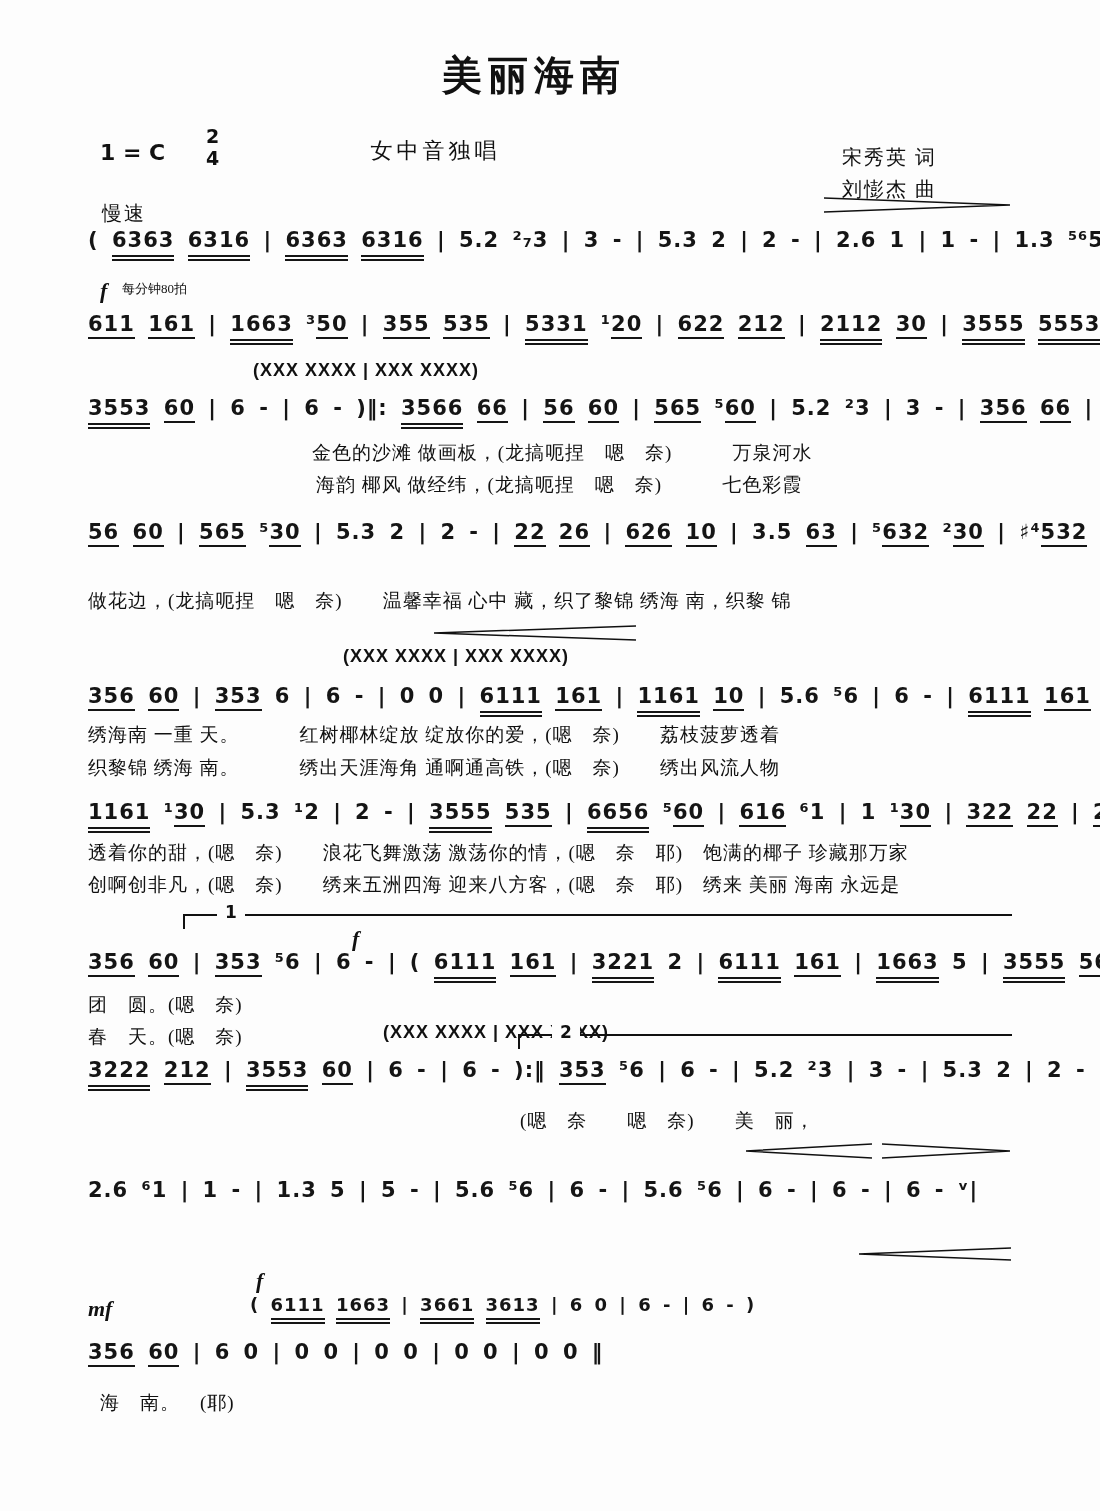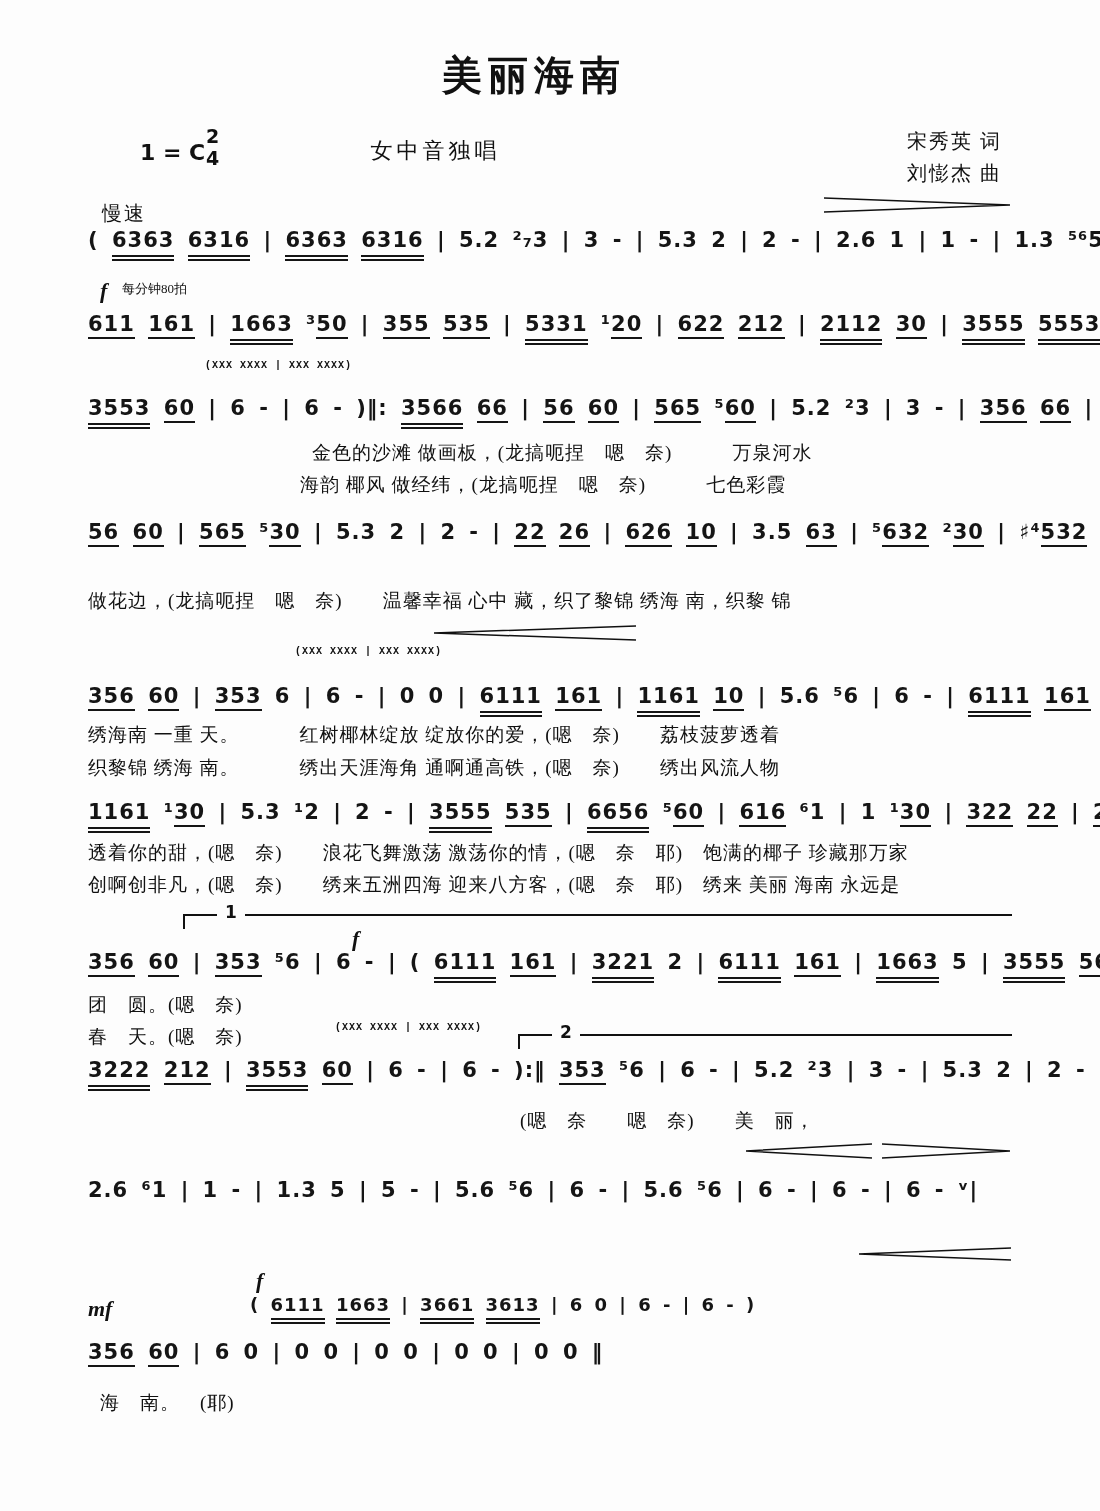--- a/index.html
+++ b/index.html
@@ -3,44 +3,44 @@
 <meta charset="utf-8">
 <style>
   html,body{margin:0;padding:0;background:#ffffff;}
   #sheet{position:relative;width:1100px;height:1511px;background:#fdfdfd;color:#111;
          font-family:"Liberation Serif", serif;overflow:hidden;}
   .abs{position:absolute;white-space:nowrap;}
   .title{width:1068px;text-align:center;font-size:40px;font-weight:bold;letter-spacing:6px;}
   .subtitle{width:871px;text-align:center;font-size:22px;letter-spacing:4px;}
   .keysig{font-size:22px;font-weight:bold;font-family:"DejaVu Sans",sans-serif;}
   .meter{font-size:19px;font-weight:bold;font-family:"DejaVu Sans",sans-serif;line-height:20px;text-align:center;}
-  .credit{font-size:20px;letter-spacing:2px;text-align:right;width:160px;}
+  .credit{font-size:20px;letter-spacing:2px;width:160px;margin-top:16px;}
   .tempo{font-size:20px;letter-spacing:2px;}
   .bpm{font-size:13px;}
   .dyn{font-size:22px;font-weight:bold;font-style:italic;font-family:"Liberation Serif",serif;}
   .nt{font-family:"DejaVu Sans",sans-serif;font-weight:bold;font-size:21px;
       letter-spacing:1px;word-spacing:5px;color:#151515;}
   .nt-small{font-size:18px;word-spacing:4px;}
   .b2{border-bottom:2px solid #151515;padding-bottom:1px;}
   .b4{border-bottom:6px double #151515;padding-bottom:3px;}
   .lyr{font-size:19px;letter-spacing:1px;}
-  .perc{font-family:Liberation Mono, monospace;font-weight:bold;font-size:10px;letter-spacing:1px;}
+  .perc{font-family:Liberation Sans, sans-serif;font-weight:bold;font-size:18px;letter-spacing:1px;margin-left:48px;}
   .volta{border-top:2px solid #111;border-left:2px solid #111;height:13px;}
   .volta .vlabel{position:absolute;left:32px;top:-14px;background:#fdfdfd;padding:0 8px;
       font-family:"DejaVu Sans",sans-serif;font-weight:bold;font-size:17px;}
   svg{display:block;}
 </style>
 </head>
 <body>
 
 <div id="sheet">
 
   <div class="abs title" style="top:48px;left:0;">美丽海南</div>
   <div class="abs subtitle" style="top:136px;left:0;">女中音独唱</div>
-  <div class="abs keysig" style="top:140px;left:100px;margin-left:40px;">1 = C</div>
+  <div class="abs keysig" style="top:140px;left:100px;">1 = C</div>
   <div class="abs meter" style="top:126px;left:206px;">2</div>
   <div class="abs meter" style="top:148px;left:206px;">4</div>
   <div class="abs credit" style="top:128px;left:842px;">宋秀英 词</div>
   <div class="abs credit" style="top:160px;left:842px;">刘憉杰 曲</div>
   <div class="abs tempo" style="top:200px;left:102px;">慢速</div>
 
   <div class="abs" style="top:196px;left:822px;">
     <svg width="192" height="18">
         <path d="M2,2 L188,9 M2,16 L188,9" stroke="#111" stroke-width="1.5" fill="none"></path>
       </svg>
@@ -48,21 +48,21 @@
 
   <div class="abs nt" style="top:228px;left:88px;">( <span class="b4">6363</span> <span class="b4">6316</span> | <span class="b4">6363</span> <span class="b4">6316</span> | 5.2 ²₇3 | 3 - | 5.3 2 | 2 - | 2.6 1 | 1 - | 1.3 ⁵⁶5 | 5. 0 |</div>
 
   <div class="abs dyn" style="top:278px;left:100px;">f</div>
   <div class="abs bpm" style="top:280px;left:122px;">每分钟80拍</div>
   <div class="abs nt" style="top:312px;left:88px;"><span class="b2">611</span> <span class="b2">161</span> | <span class="b4">1663</span> ³<span class="b2">50</span> | <span class="b2">355</span> <span class="b2">535</span> | <span class="b4">5331</span> ¹<span class="b2">20</span> | <span class="b2">622</span> <span class="b2">212</span> | <span class="b4">2112</span> <span class="b2">30</span> | <span class="b4">3555</span> <span class="b4">5553</span> |</div>
 
   <div class="abs perc" style="top:360px;left:205px;">(XXX XXXX | XXX XXXX)</div>
   <div class="abs nt" style="top:396px;left:88px;"><span class="b4">3553</span> <span class="b2">60</span> | 6 - | 6 - )‖: <span class="b4">3566</span> <span class="b2">66</span> | <span class="b2">56</span> <span class="b2">60</span> | <span class="b2">565</span> ⁵<span class="b2">60</span> | 5.2 ²3 | 3 - | <span class="b2">356</span> <span class="b2">66</span> |</div>
   <div class="abs lyr" style="top:440px;left:312px;">金色的沙滩 做画板，(龙搞呃捏　嗯　奈)　　　万泉河水</div>
-  <div class="abs lyr" style="top:472px;left:300px;">海韵 椰风 做经纬，(龙搞呃捏　嗯　奈)　　　七色彩霞</div>
+  <div class="abs lyr" style="top:472px;left:316px;">海韵 椰风 做经纬，(龙搞呃捏　嗯　奈)　　　七色彩霞</div>
 
   <div class="abs nt" style="top:520px;left:88px;"><span class="b2">56</span> <span class="b2">60</span> | <span class="b2">565</span> ⁵<span class="b2">30</span> | 5.3 2 | 2 - | <span class="b2">22</span> <span class="b2">26</span> | <span class="b2">626</span> <span class="b2">10</span> | 3.5 <span class="b2">63</span> | ⁵<span class="b2">632</span> ²<span class="b2">30</span> | ♯⁴<span class="b2">532</span> ¹ |</div>
   <div class="abs lyr" style="top:588px;left:88px;">做花边，(龙搞呃捏　嗯　奈)　　温馨幸福 心中 藏，织了黎锦 绣海 南，织黎 锦</div>
   <div class="abs" style="top:624px;left:430px;">
     <svg width="210" height="18">
         <path d="M4,9 L206,2 M4,9 L206,16" stroke="#111" stroke-width="1.5" fill="none"></path>
       </svg>
   </div>
 
   <div class="abs perc" style="top:646px;left:295px;">(XXX XXXX | XXX XXXX)</div>

